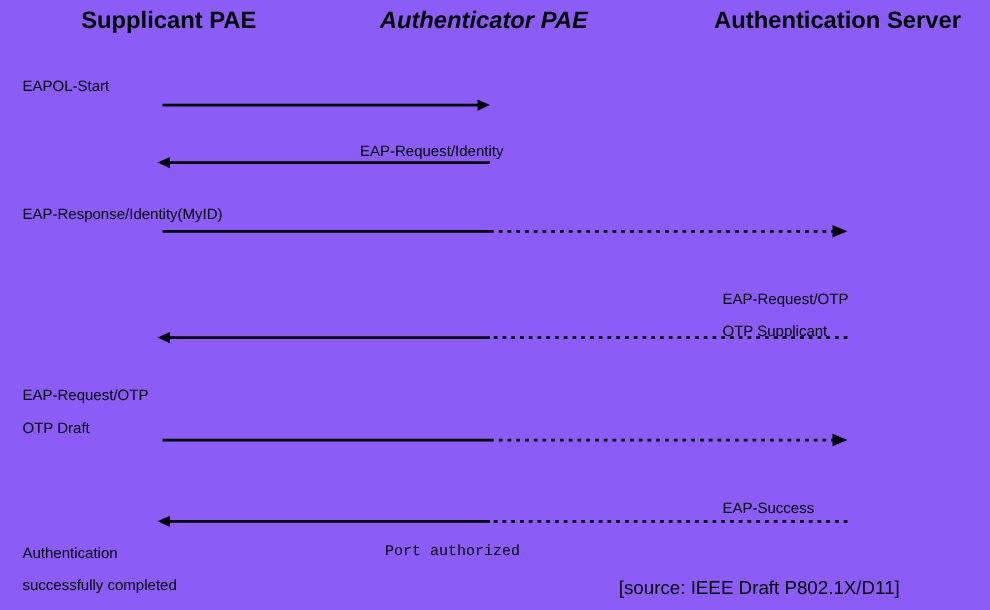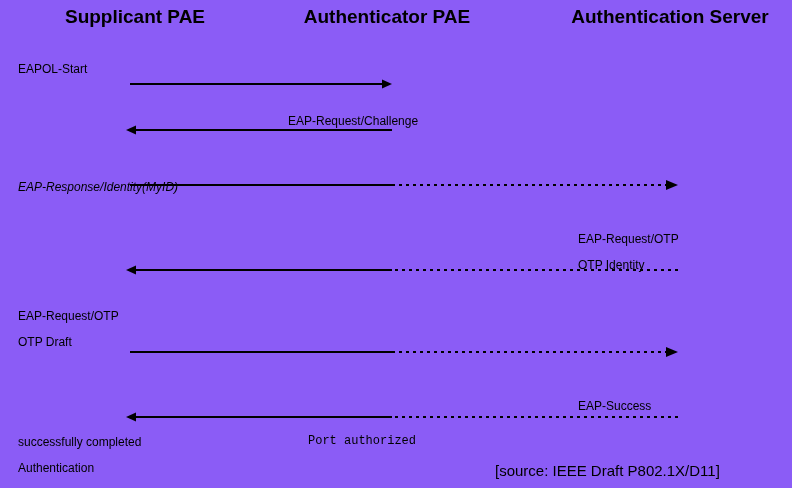--- a/index.html
+++ b/index.html
@@ -53,47 +53,47 @@
     shape-rendering: geometricPrecision;
   }
 </style>
 </head>
 <body>
 
 <div id="diagram">
 
   <div class="col-header" style="left:35px; top:6px; width:200px;">Supplicant PAE</div>
 
-  <div class="col-header" style="left:287px; top:6px; width:200px;">Authenticator PAE</div>
+  <div class="col-header" style="left:287px; top:6px; width:200px;font-style:italic;">Authenticator PAE</div>
 
   <div class="col-header" style="left:545px; top:6px; width:250px;">Authentication Server</div>
 
   <div class="msg-label" style="left:18px; top:57px;">EAPOL-Start</div>
 
-  <div class="msg-label" style="left:288px; top:109px;">EAP-Request/Challenge</div>
+  <div class="msg-label" style="left:288px; top:109px;">EAP-Request/Identity</div>
 
-  <div class="msg-label" style="left:18px; top:175px;font-style:italic;">EAP-Response/Identity(MyID)</div>
+  <div class="msg-label" style="left:18px; top:159px;">EAP-Response/Identity(MyID)</div>
 
   <div class="msg-label two-line" style="left:578px; top:226px;">
     <div>EAP-Request/OTP</div>
-    <div>OTP Identity</div>
+    <div>OTP Supplicant</div>
   </div>
 
   <div class="msg-label two-line" style="left:18px; top:303px;">
     <div>EAP-Request/OTP</div>
     <div>OTP Draft</div>
   </div>
 
   <div class="msg-label" style="left:578px; top:394px;">EAP-Success</div>
 
   <div class="msg-label" style="left:308px; top:429px;font-family:Liberation Mono, monospace;">Port authorized</div>
 
   <div class="msg-label two-line" style="left:18px; top:429px;">
+    <div>Authentication</div>
     <div>successfully completed</div>
-    <div>Authentication</div>
   </div>
 
   <div class="source-note" style="left:495px; top:462px;">[source: IEEE Draft P802.1X/D11]</div>
 
   <svg class="arrow-layer" width="792" height="488">
 
     <g>
       <line x1="130" y1="84" x2="386" y2="84" stroke="#000" stroke-width="2.2"></line>
       <polygon points="392,84 382,79.5 382,88.5" fill="#000"></polygon>
     </g>

